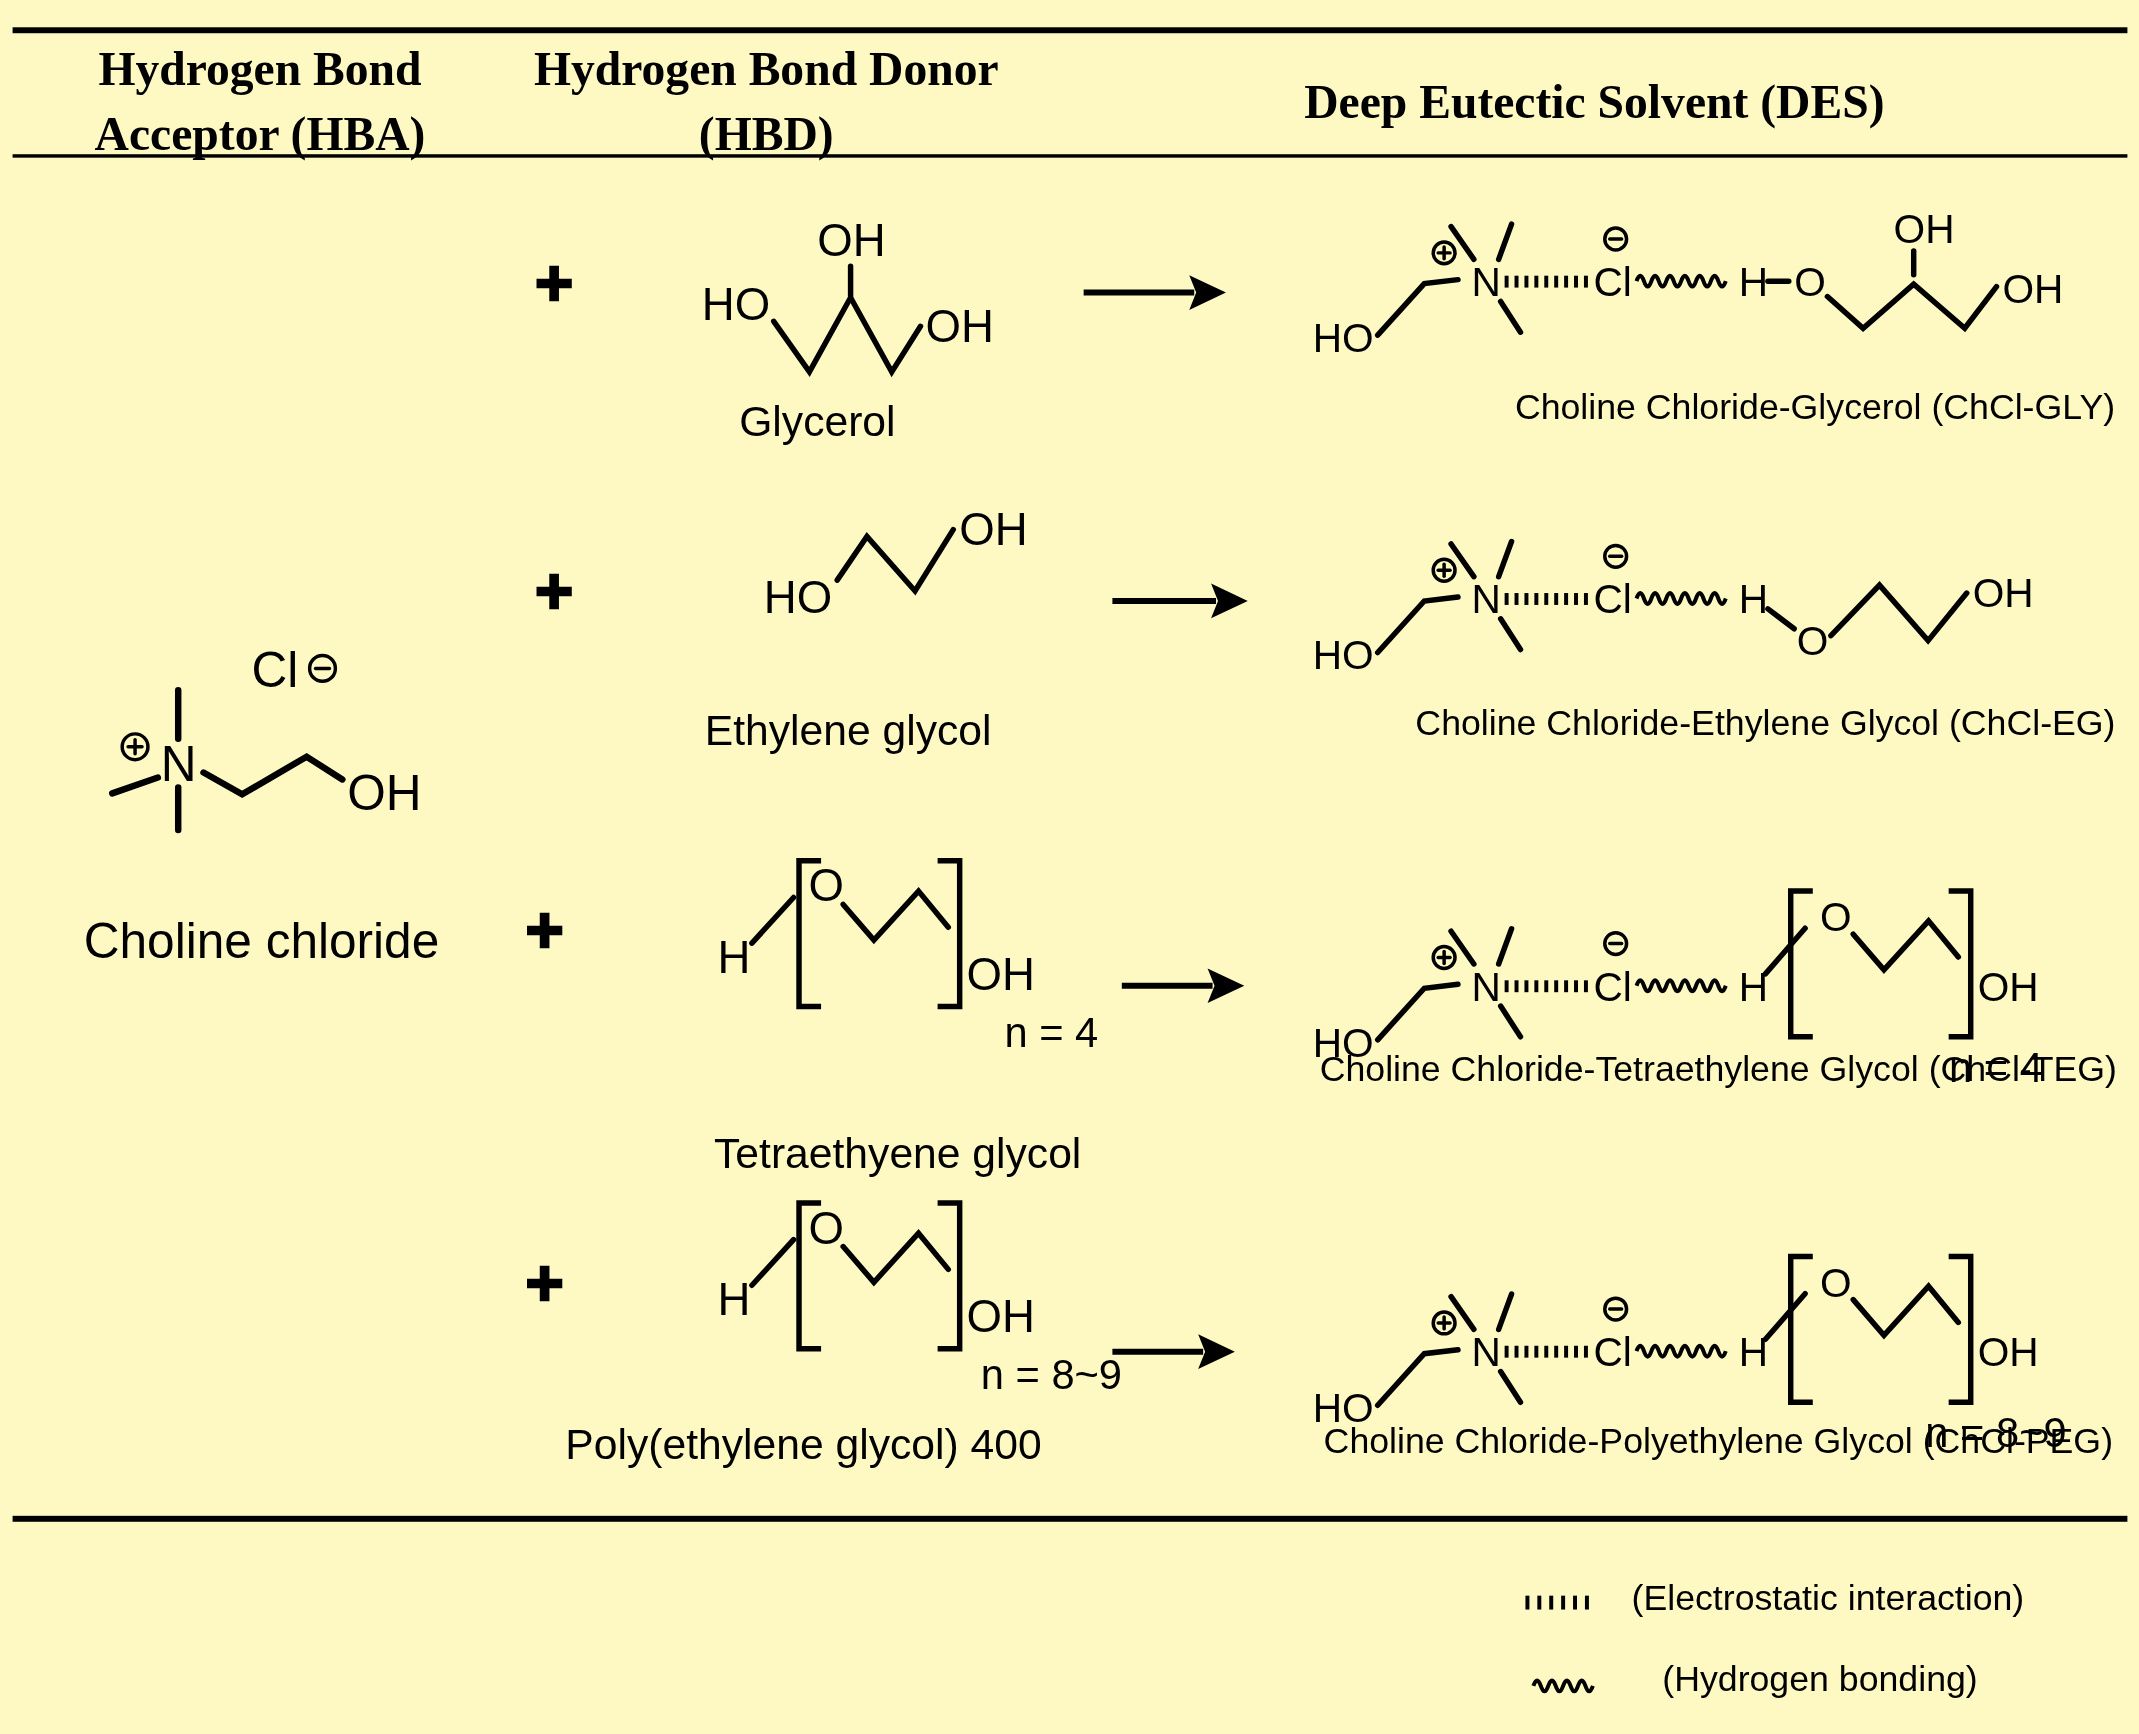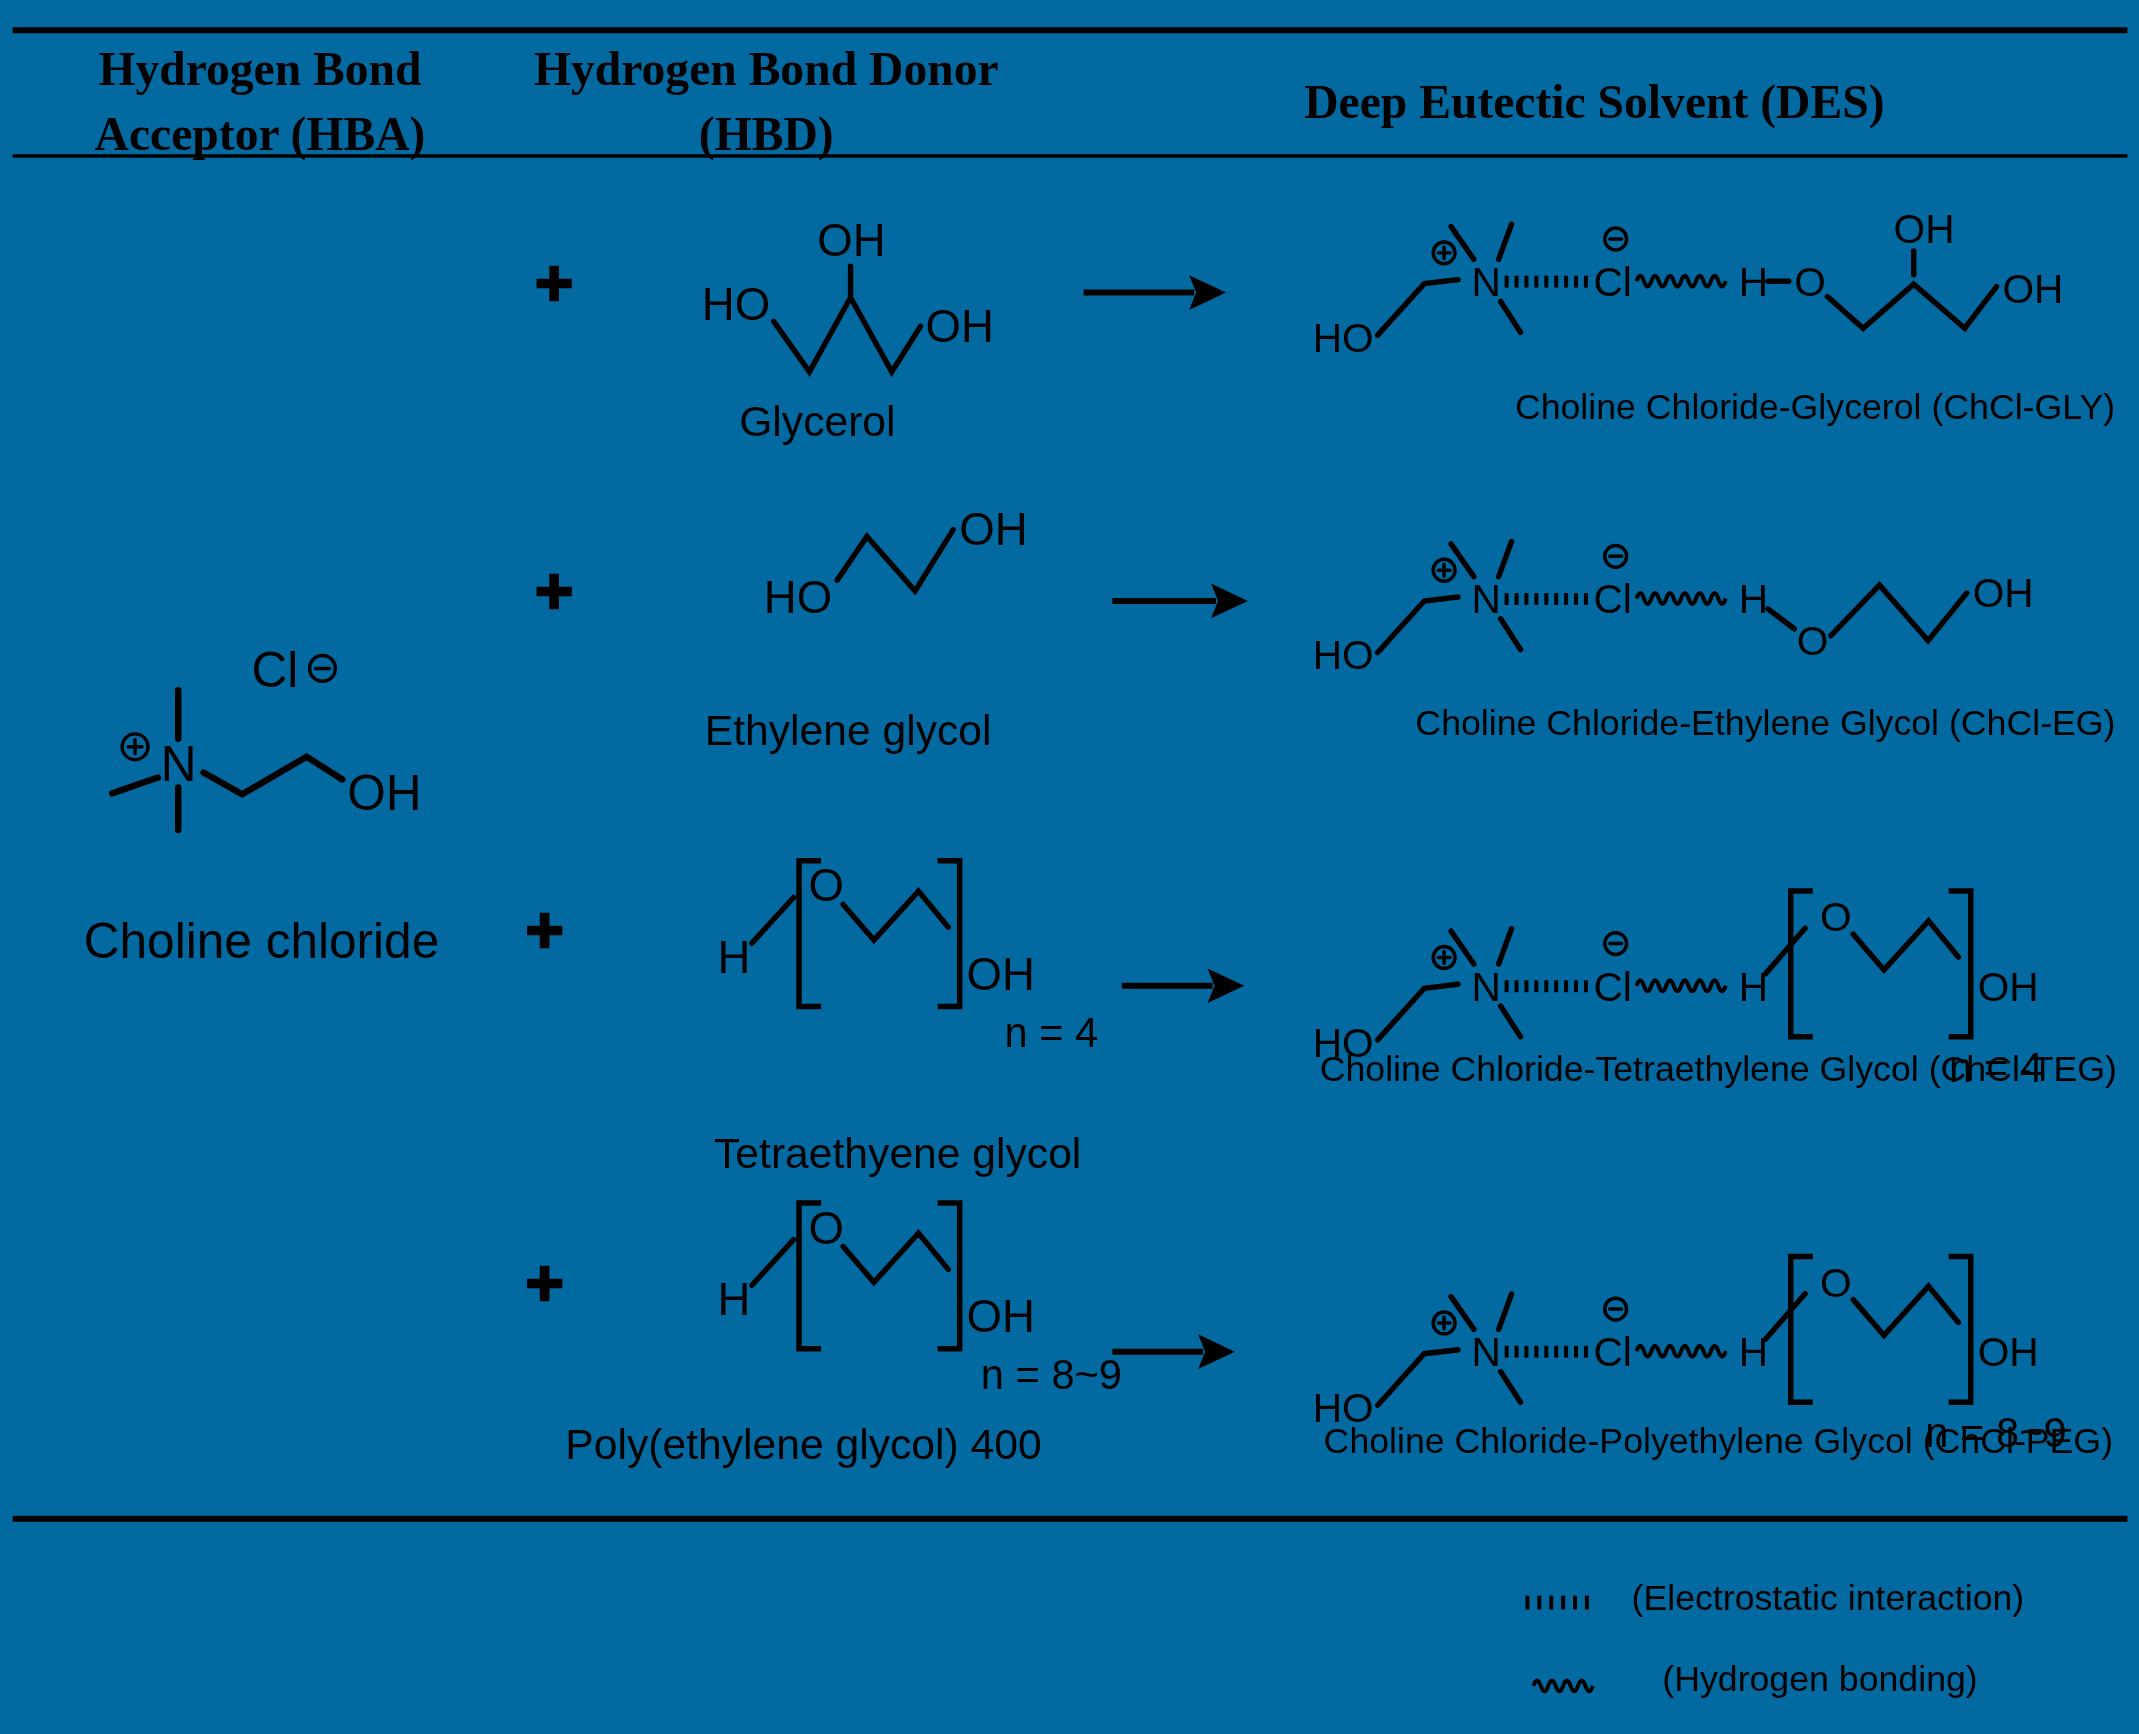--- a/index.html
+++ b/index.html
@@ -1,16 +1,16 @@
 <!DOCTYPE html>
 <html style="font-size:8px"><head>
 <meta charset="utf-8">
 <style>
   html,body{margin:0;padding:0;background:#ffffff;}
-  .page{position:relative;width:2140px;height:1734px;background:#0369a1;overflow:hidden;}
+  .page{position:relative;width:2140px;height:1734px;background:#fef9c3;overflow:hidden;}
   .fig{position:absolute;left:0;top:0;font-family:"Liberation Sans",sans-serif;}
   text{fill:#000000;}
   .hdr{font-family:"Liberation Serif",serif;font-weight:700;font-size:96px;}
   .lbl{font-size:100px;}
   .hbd-lbl{font-size:86px;}
   .des-lbl{font-size:72px;}
   .leg{font-size:72px;}
   .atom{font-size:82px;}
   .atom-md{font-size:92px;}
   .atom-lg{font-size:100px;}

